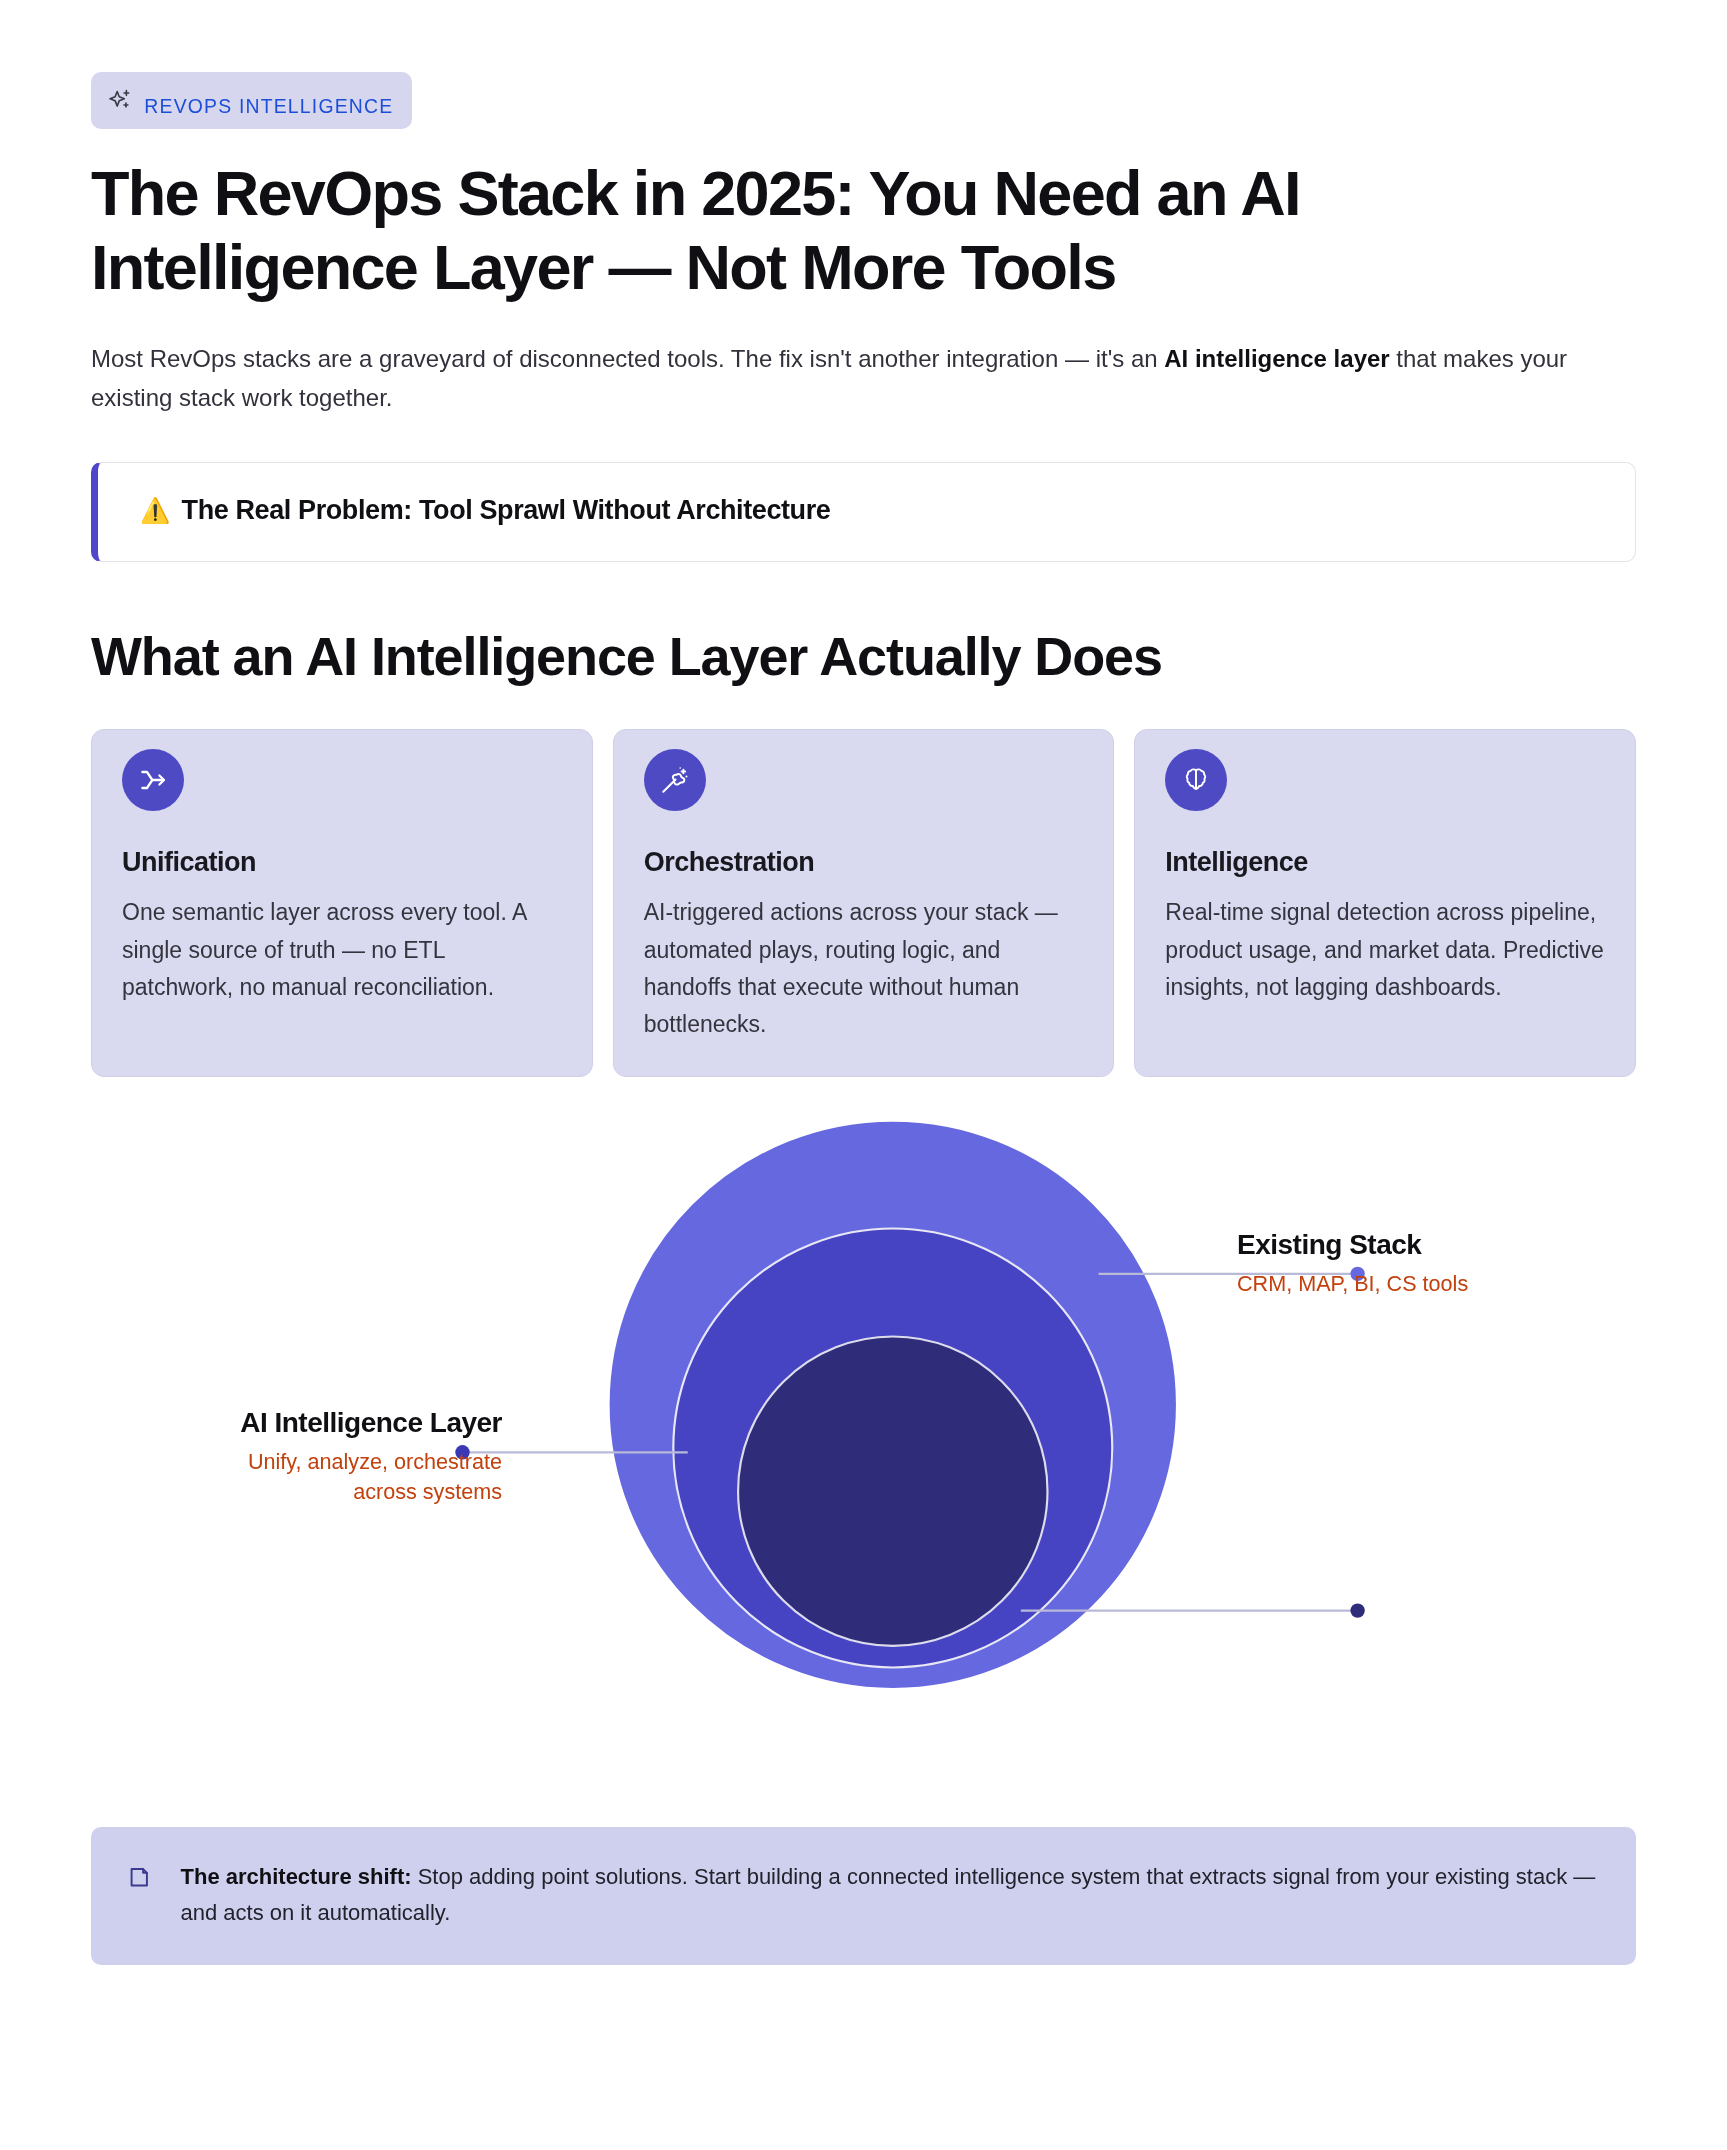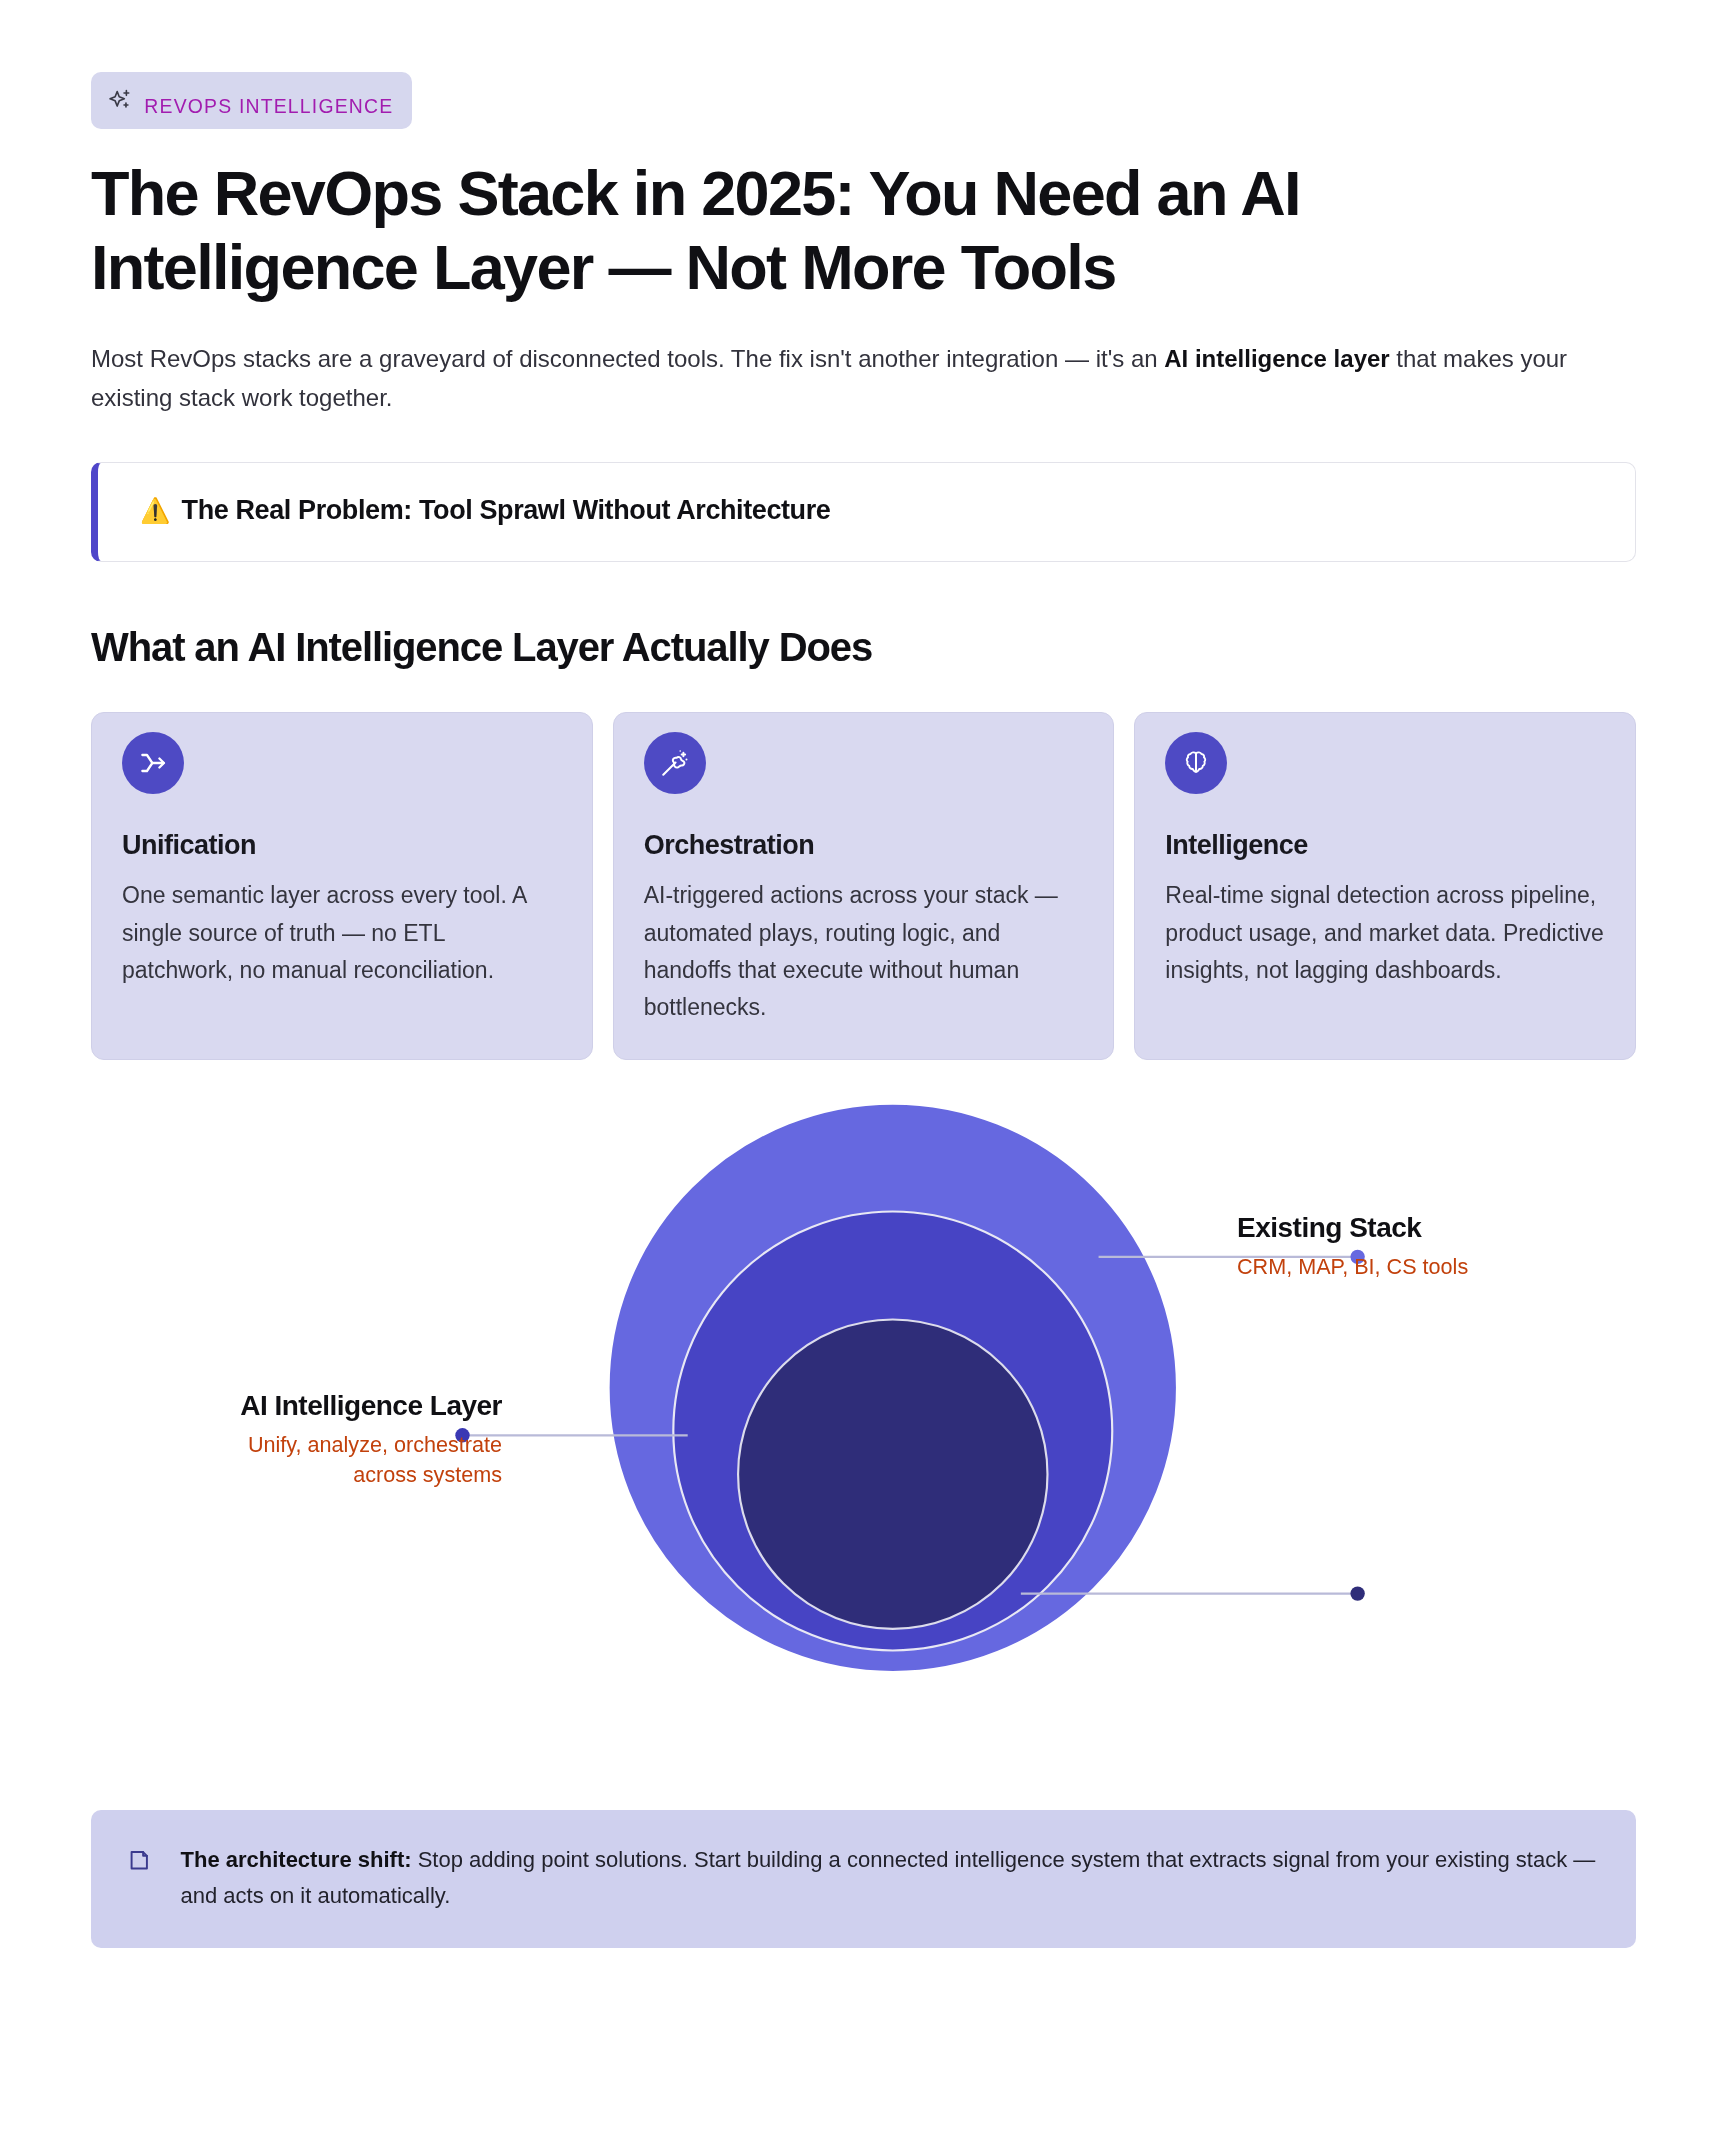--- a/index.html
+++ b/index.html
@@ -36,21 +36,21 @@
   .badge-icon {
     display: inline-flex;
     align-items: center;
     justify-content: center;
     width: 24.5px;
     height: 24.5px;
   }
   .badge-text {
     font-size: 19.4px;
     letter-spacing: 1.2px;
-    color: #a21caf;
+    color: #1d4ed8;
     font-weight: 400;
     margin-top: 11px;
   }
 
   
   .title {
     font-size: 63px;
     line-height: 1.18;
     font-weight: 700;
     letter-spacing: -1.7px;
@@ -95,21 +95,21 @@
   .callout-body {
     font-size: 22px;
     line-height: 1.62;
     color: #34343e;
     margin-top: 18.7px;
     max-width: 1468px;
   }
 
   
   .section-heading {
-    font-size: 40px;
+    font-size: 54px;
     font-weight: 700;
     letter-spacing: -1.1px;
     color: #101014;
     margin: 63px 0 0 0;
   }
 
   
   .cards {
     display: flex;
     gap: 20px;

